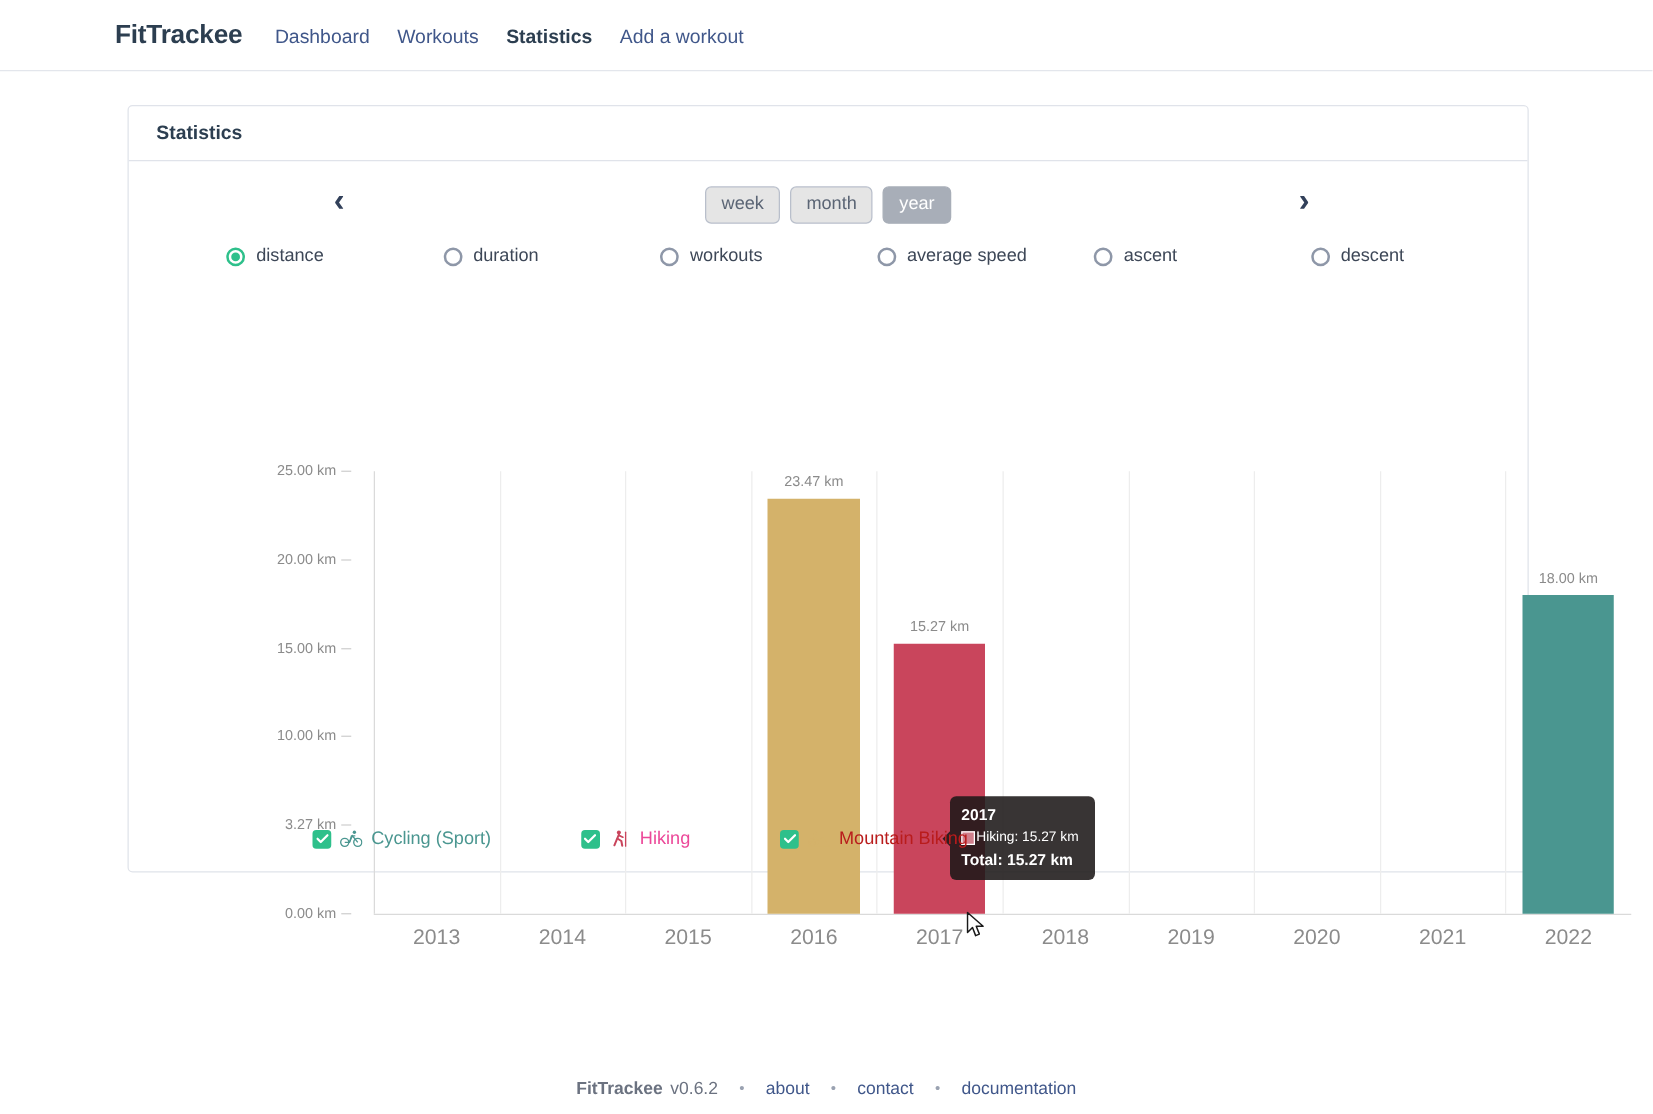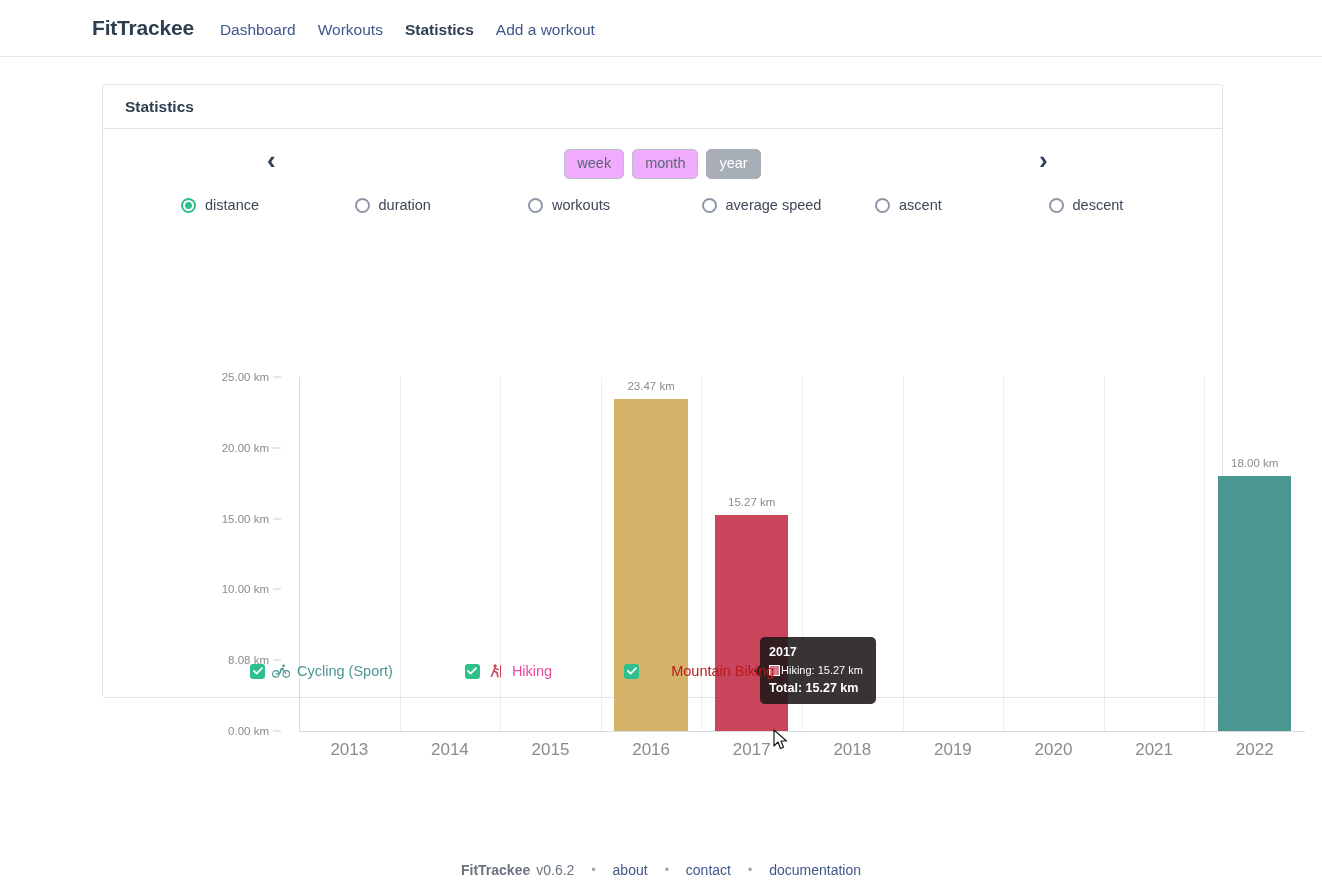--- a/index.html
+++ b/index.html
@@ -68,21 +68,21 @@
   .arrow {
     position: absolute; font-size: 26px; color: #32405a;
     font-weight: bold; cursor: pointer; line-height: 1;
     user-select: none;
   }
   .arrow.prev { left: 164px; top: 18px; }
   .arrow.next { left: 936px; top: 18px; }
   .period-group { display: flex; gap: 8px; margin-top: 8px; }
   .period-btn {
     font-size: 14.5px; padding: 4px 12px 5px; border-radius: 5px;
-    border: 1px solid #b9bfcb; background: #f0abfc; color: #5b6575;
+    border: 1px solid #b9bfcb; background: #e5e5e5; color: #5b6575;
     cursor: pointer; font-family: "Liberation Sans", sans-serif;
     line-height: 1.25;
   }
   .period-btn.active {
     background: #a8aeb8; border-color: #a8aeb8; color: #ffffff;
   }
 
   
   .radio-row {
     display: flex; padding: 0 0 0 78px; margin-top: 6px;
@@ -242,21 +242,21 @@
       <label class="radio-item">
         <span class="radio-dot"></span>
         <span class="radio-label">descent</span>
       </label>
     </div>
 
     <div class="chart-area">
       <div class="y-labels" id="yAxis" style="top: 0px; height: 560px;">
           <div class="y-tick-label" style="top: 518px;">0.00 km</div>
           <div class="y-tick-mark" style="top: 518px;"></div>
-          <div class="y-tick-label" style="top: 447.2px;">8.08 km</div>
+          <div class="y-tick-label" style="top: 447.2px;">3.27 km</div>
           <div class="y-tick-mark" style="top: 447.2px;"></div>
           <div class="y-tick-label" style="top: 376.4px;">10.00 km</div>
           <div class="y-tick-mark" style="top: 376.4px;"></div>
           <div class="y-tick-label" style="top: 305.6px;">15.00 km</div>
           <div class="y-tick-mark" style="top: 305.6px;"></div>
           <div class="y-tick-label" style="top: 234.8px;">20.00 km</div>
           <div class="y-tick-mark" style="top: 234.8px;"></div>
           <div class="y-tick-label" style="top: 164px;">25.00 km</div>
           <div class="y-tick-mark" style="top: 164px;"></div>
         </div>

